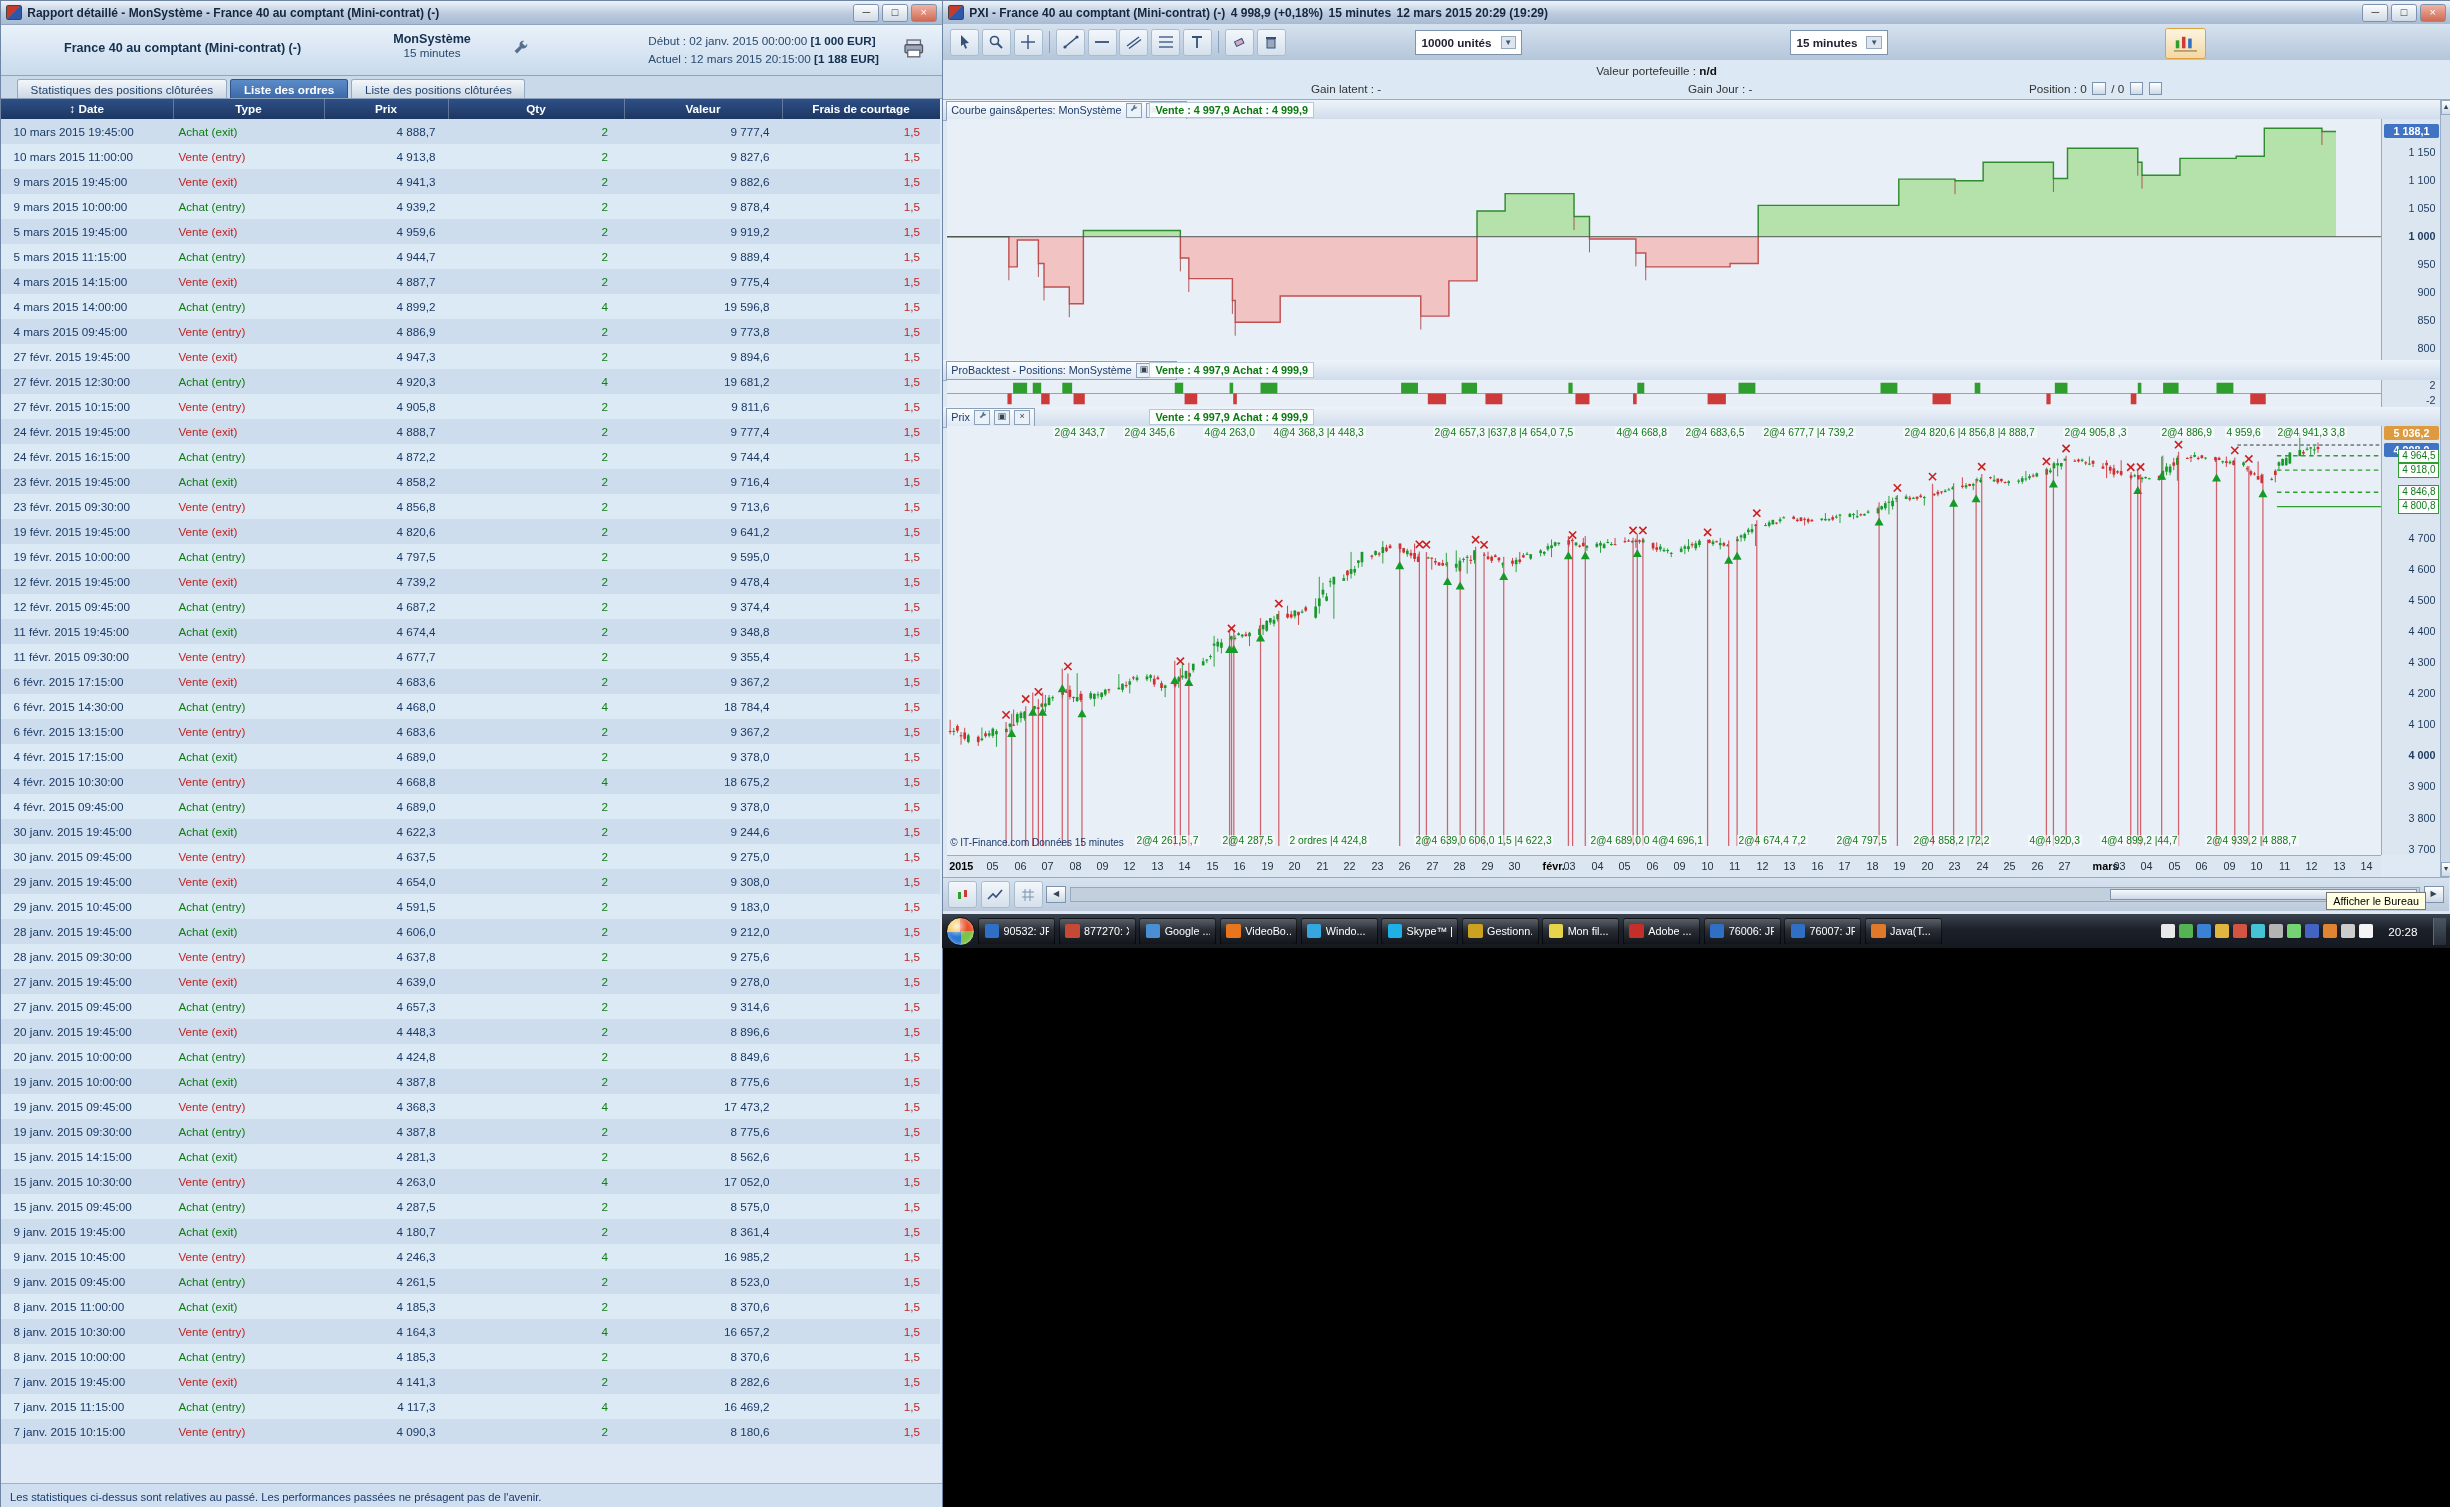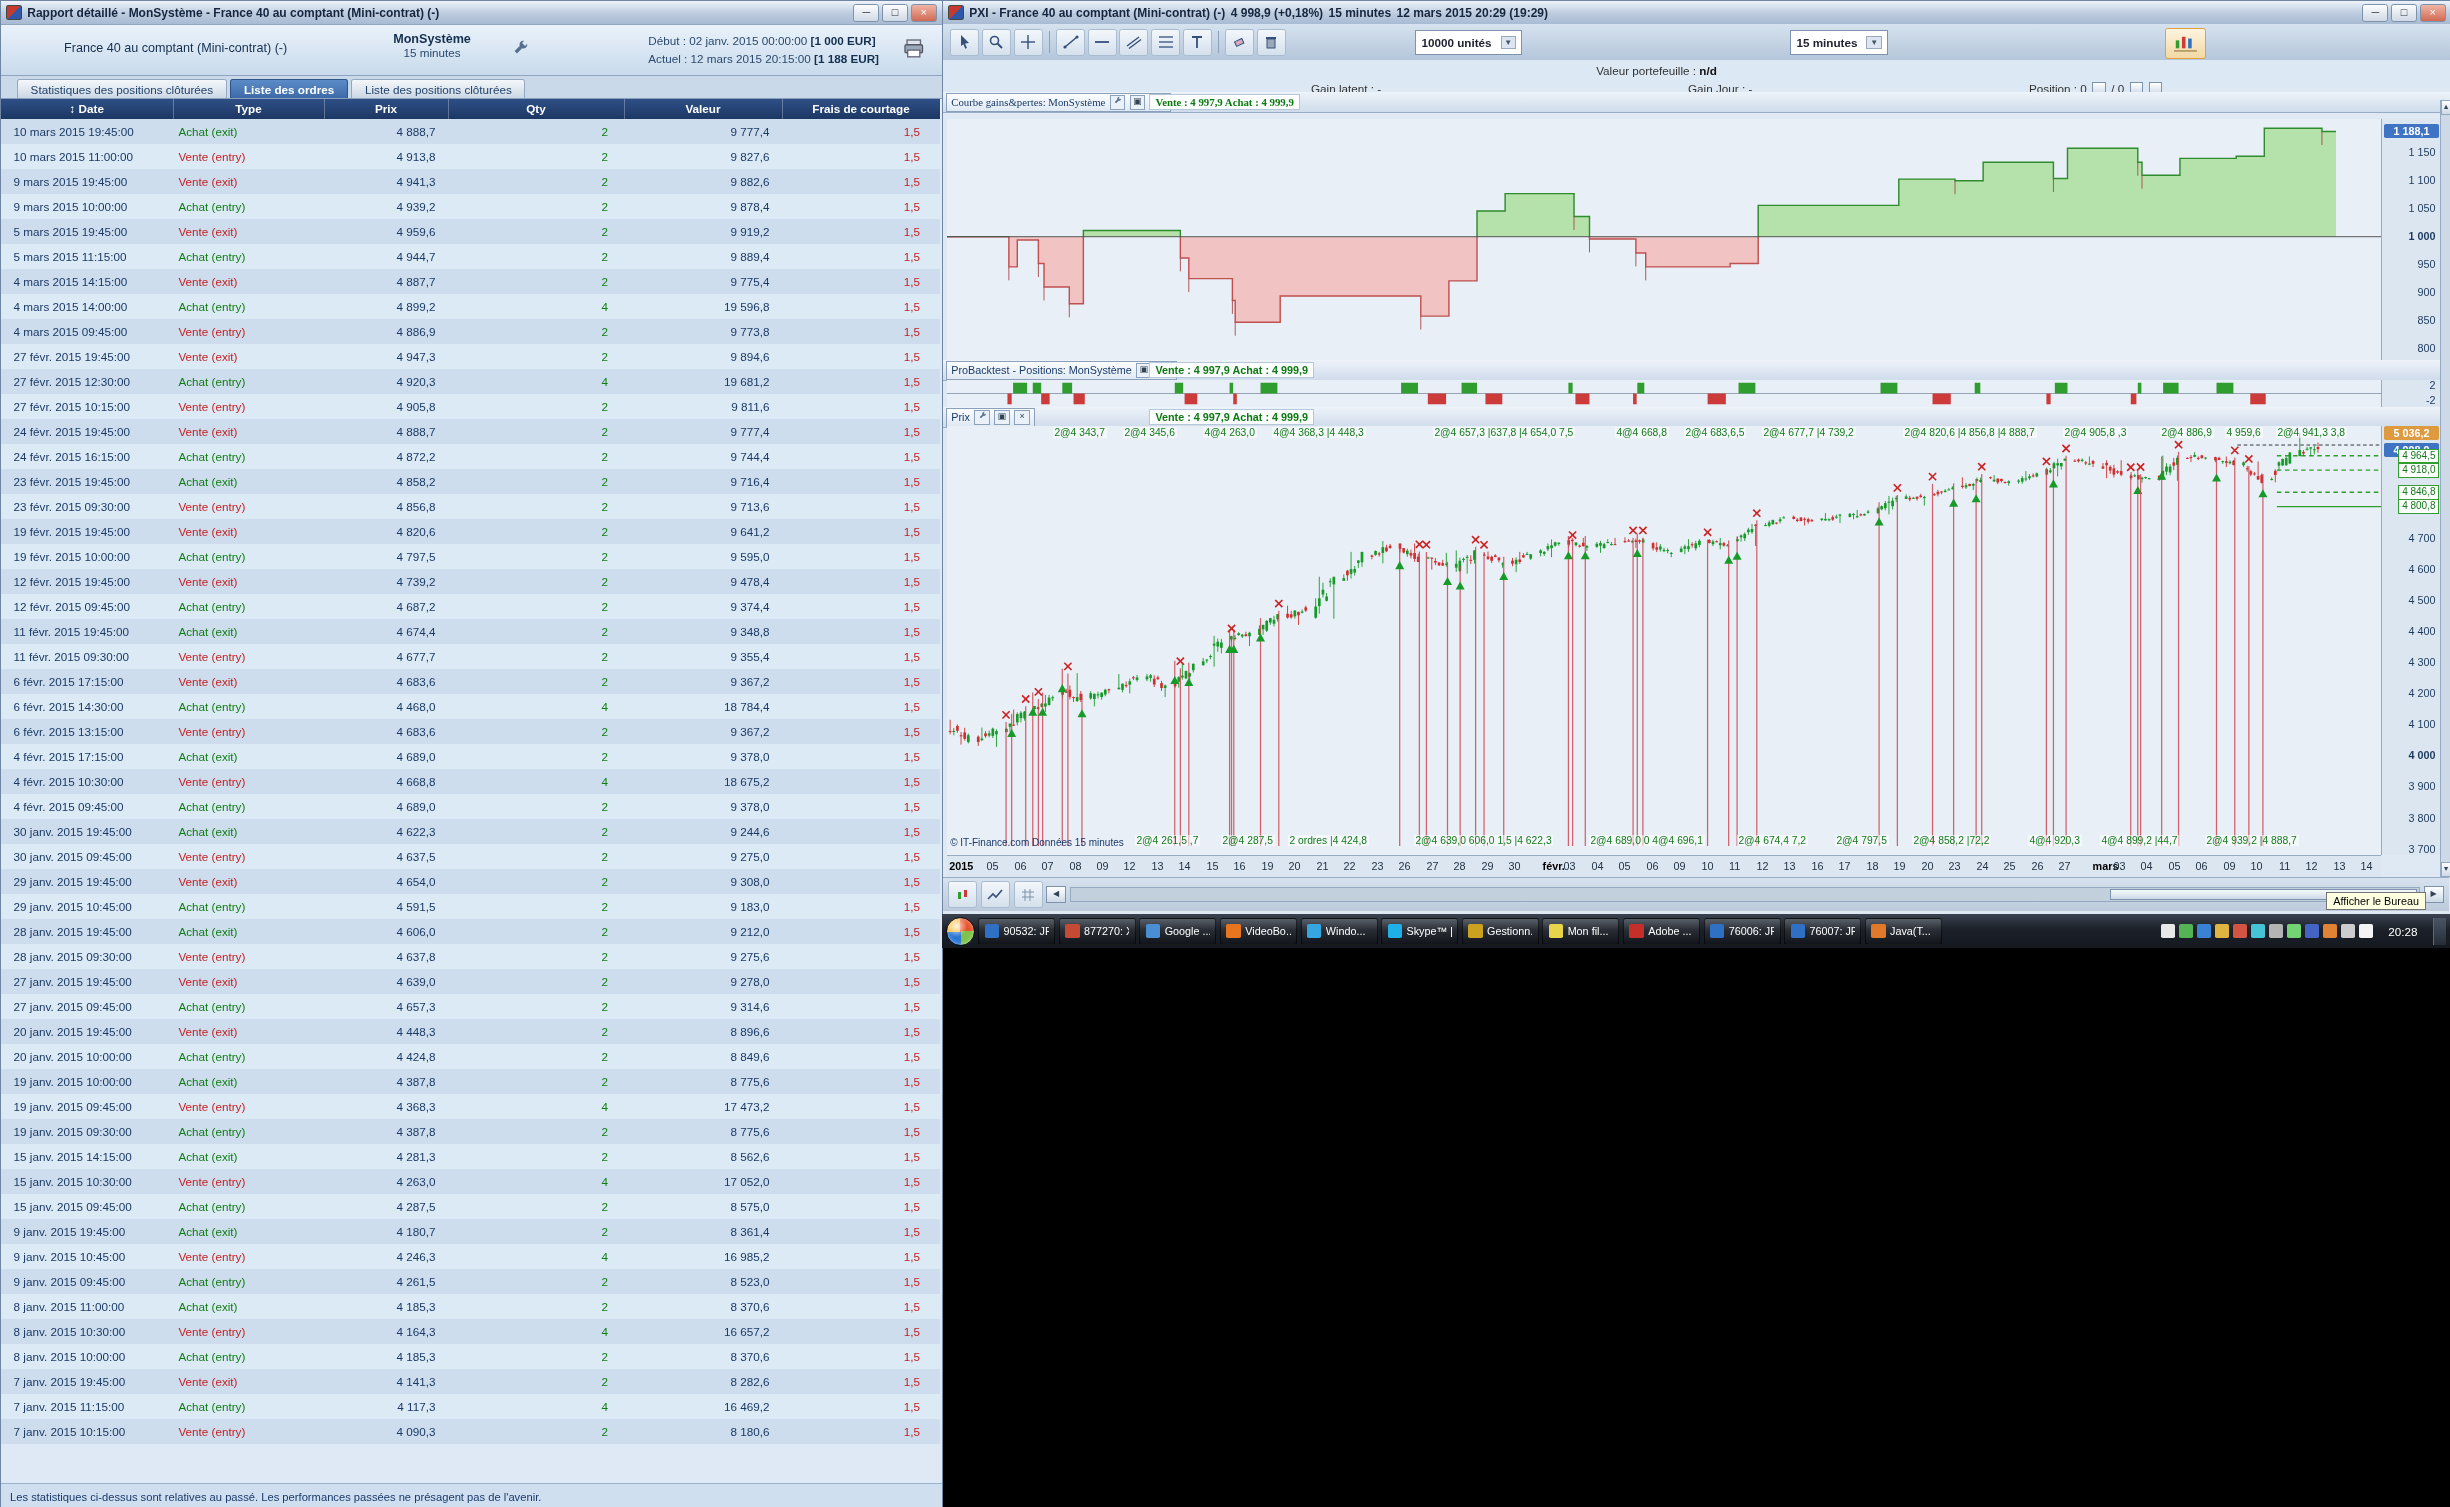--- a/index.html
+++ b/index.html
@@ -7,21 +7,21 @@
   .window{position:absolute;background:#dfe9f4;border:0.9px solid #6e86a4;}
   
   #left-window{left:0;top:0;width:941px;height:1508px;display:flex;flex-direction:column;}
   .titlebar{height:23px;background:linear-gradient(#eef3fa,#bccbdf 55%,#a8bbd2);display:flex;align-items:center;padding:0 5.4px;gap:5.4px;border-bottom:0.9px solid #8fa5bf;flex:none;}
   .titlebar .title{font-size:12px;color:#15263e;font-weight:bold;white-space:nowrap;overflow:hidden;}
   .app-ico{width:13.5px;height:13.5px;background:linear-gradient(135deg,#c43b2e 50%,#2e57a8 50%);border:0.9px solid #444;border-radius:1.8px;flex:none;}
   .win-btns{margin-left:auto;display:flex;gap:2.7px;}
   .win-btn{width:24px;height:16px;border:0.9px solid #7d93ad;border-radius:2.7px;background:linear-gradient(#fdfdfd,#cfd9e6);font-size:10.8px;line-height:14.4px;text-align:center;color:#333;}
   .win-btn.close{background:linear-gradient(#f0b3a4,#cf6a54);color:#fff;}
   .report-header{height:50px;background:linear-gradient(#eaf2fa,#c8daec);border-bottom:0.9px solid #8fa5bf;position:relative;flex:none;}
-  .rh-instrument{position:absolute;left:63px;top:16px;font-weight:normal;font-size:12.6px;color:#14304f;}
+  .rh-instrument{position:absolute;left:63px;top:16px;font-weight:bold;font-size:12.6px;color:#14304f;}
   .rh-center{position:absolute;left:350px;top:7.2px;width:162px;text-align:center;}
   .rh-sys{font-weight:bold;font-size:12.6px;color:#14304f;}
   .rh-tf{font-size:11.7px;color:#2a4a6e;}
   .rh-wrench{position:absolute;left:510px;top:14.4px;}
   .rh-dates{position:absolute;right:63px;top:7.2px;font-size:11.7px;color:#2a4a6e;text-align:left;line-height:18px;white-space:nowrap;margin-left:13px;}
   .rh-dates b{color:#14304f;}
   .rh-printer{position:absolute;right:18px;top:12.6px;}
   .tabs{height:21.5px;background:#c9d9ea;border-bottom:0.9px solid #8aa0ba;display:flex;align-items:flex-end;padding-left:16px;gap:3.6px;flex:none;}
   .tab{font-size:11.7px;padding:2.7px 12.6px 1.8px;border:0.9px solid #93a9c2;border-bottom:none;border-radius:2.7px 2.7px 0 0;background:linear-gradient(#f4f7fa,#ccd8e6);color:#23436b;}
   .tab.active{background:linear-gradient(#5c8cc7,#3c6aa8);color:#fff;border-color:#2d5388;font-weight:bold;}
@@ -694,21 +694,21 @@
       <div class="info-gj">Gain Jour :  -</div>
       <div class="info-pos">
         <span>Position : 0</span>
         <span class="mini-sq"></span>
         <span>/ 0</span>
         <span class="mini-sq"></span>
         <span class="mini-sq"></span>
       </div>
     </div>
 
-    <div class="panel-head" style="top:91px;font-family:Liberation Serif, serif;">
+    <div class="panel-head" style="top:99px;">
       <div class="panel-tab">
         <span>Courbe gains&amp;pertes: MonSystème</span>
         <span class="mini-btn"><svg width="9" height="9" viewBox="0 0 12 12">
               <path d="M10.8 3.2a2.6 2.6 0 0 1-3.4 3L4 9.6 2.4 8l3.4-3.4a2.6 2.6 0 0 1 3-3.4L7.4 2.6l2 2z" fill="#55708e"></path>
             </svg></span>
         <span class="mini-btn">▣</span>
         <span class="mini-btn">×</span>
       </div>
       <div class="legend">Vente : 4 997,9   Achat : 4 999,9</div>
     </div>

